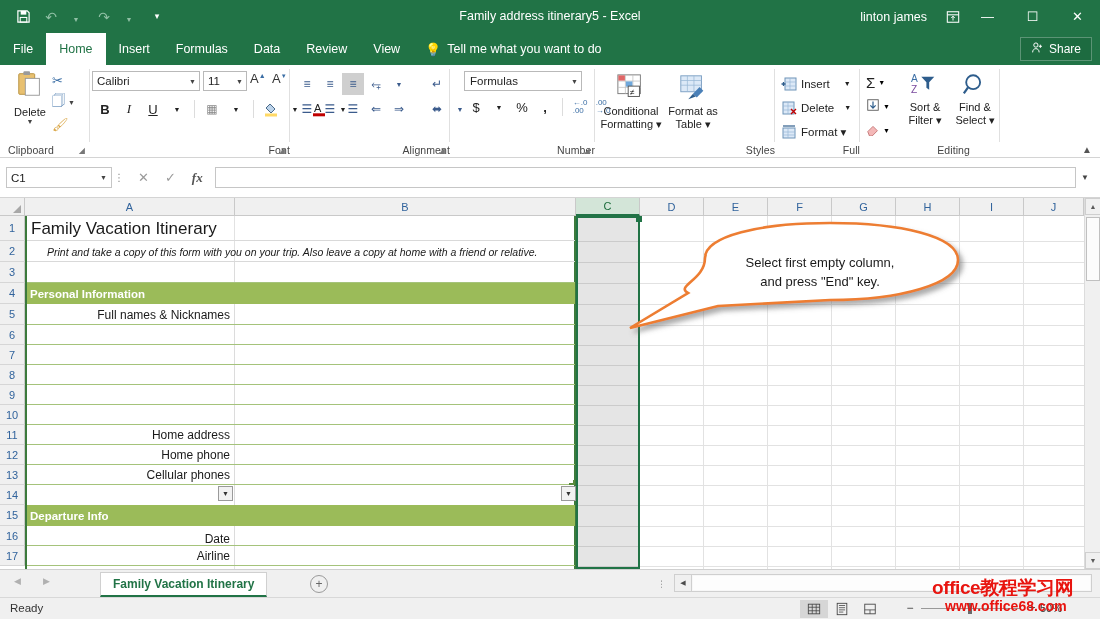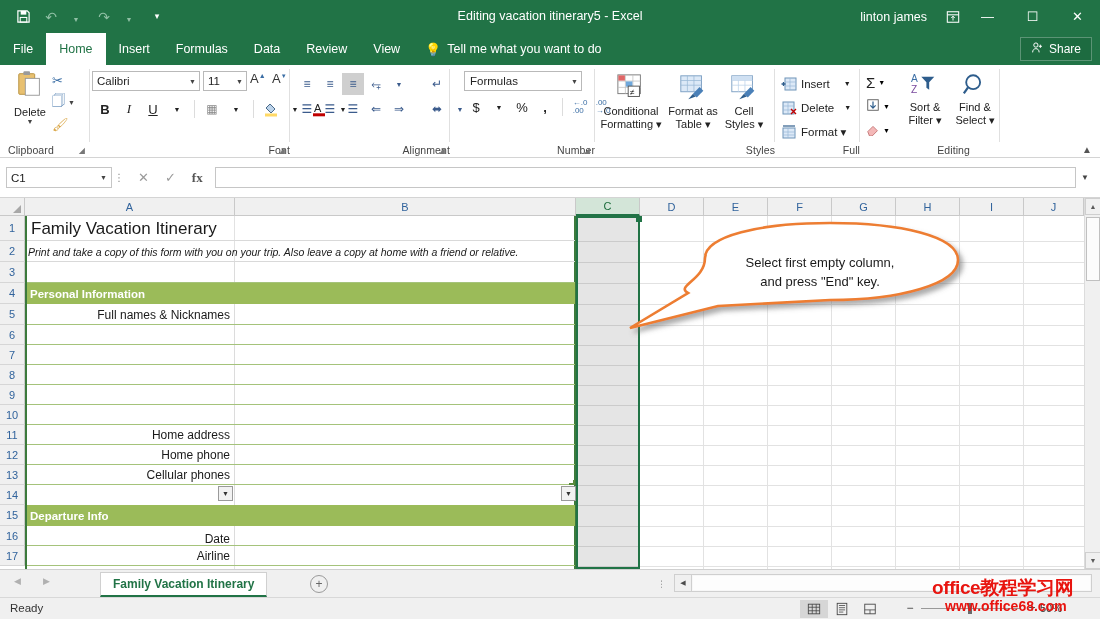--- a/index.html
+++ b/index.html
@@ -136,21 +136,21 @@
     background: #ffffff; border-bottom: 1px solid #d4d4d4;
     display: flex; align-items: center; padding: 0 6px;
   }
   .namebox {
     width: 106px; height: 21px; border: 1px solid #c6c6c6; background: #fff;
     display: flex; align-items: center; padding: 0 4px; font-size: 11.5px; color: #1a1a1a;
   }
   .fbar-grip { width: 14px; text-align: center; color: #8a8a8a; font-size: 10px; letter-spacing: 0; }
   .fbar-btns { display: flex; align-items: center; gap: 16px; padding: 0 12px; }
   .fbar-ic { font-size: 13px; color: #9a9a9a; }
-  .fbar-ic.fx { color: #555; font-family: "Liberation Serif", serif; font-weight: bold; }
+  .fbar-ic.fx { color: #555; font-style: italic; font-family: "Liberation Serif", serif; font-weight: bold; }
   .fbar-input {
     flex: 1; height: 21px; border: 1px solid #c6c6c6; background: #fff;
     display: flex; align-items: center; padding: 0 4px; font-size: 11.5px;
   }
   .fbar-expand { width: 18px; text-align: center; font-size: 8px; color: #444; }
 
   
   .gridwrap { position: absolute; left: 0; top: 198px; width: 1100px; height: 371px; background: #fff; overflow: hidden; }
   .corner {
     position: absolute; left: 0; top: 0; width: 25px; height: 18px;
@@ -249,21 +249,21 @@
             <rect x="5" y="2" width="6" height="4" fill="#fff"></rect>
             <rect x="4.5" y="9" width="7" height="5" fill="none" stroke="#fff" stroke-width="1.1"></rect>
           </svg>
       </div>
       <div class="qat-btn dim">↶</div>
       <div class="qat-btn dim qat-caret">▼</div>
       <div class="qat-btn dim">↷</div>
       <div class="qat-btn dim qat-caret">▼</div>
       <div class="qat-btn" style="font-size:9px;">▾</div>
     </div>
-    <div class="title-text">Editing vacation itinerary5 - Excel</div>
+    <div class="title-text">Family address itinerary5 - Excel</div>
     <div class="tb-right">
       <div class="user-name">linton james</div>
       <div class="tb-icon">
         <svg width="14" height="14" viewBox="0 0 16 16">
             <rect x="1.5" y="2" width="13" height="12" fill="none" stroke="#fff" stroke-width="1.2"></rect>
             <path d="M1.5 5.5h13" stroke="#fff" stroke-width="1.2"></path>
             <path d="M8 12V7.5M6 9.2L8 7l2 2.2" stroke="#fff" stroke-width="1.1" fill="none"></path>
           </svg>
       </div>
       <div class="win-btn">—</div>
@@ -431,32 +431,20 @@
         <div class="style-icon">
           <svg width="32" height="30" viewBox="0 0 34 32">
               <rect x="4" y="3" width="22" height="17" fill="#dce9f7" stroke="#7a9ec2"></rect>
               <path d="M4 8h22M4 13h22M11 3v17M18 3v17" stroke="#9ab8d6" stroke-width=".8"></path>
               <path d="M17 22l7-7 4 4-7 7z" fill="#4a80b8"></path>
               <path d="M12 28l5-6 3 3z" fill="#2e5d8c"></path>
             </svg>
         </div>
         <div class="style-lbl"><span>Format as</span><br><span>Table ▾</span></div>
       </div>
-      <div class="style-item" style="left:117px;">
-        <div class="style-icon">
-          <svg width="32" height="30" viewBox="0 0 34 32">
-              <rect x="4" y="3" width="22" height="17" fill="#fff" stroke="#7a9ec2"></rect>
-              <path d="M4 8h22M4 13h22M11 3v17M18 3v17" stroke="#bcd3ea" stroke-width=".8"></path>
-              <rect x="4.3" y="3.3" width="21.4" height="4.4" fill="#cfe0f2"></rect>
-              <path d="M17 22l7-7 4 4-7 7z" fill="#4a80b8"></path>
-              <path d="M12 28l5-6 3 3z" fill="#2e5d8c"></path>
-            </svg>
-        </div>
-        <div class="style-lbl"><span>Cell</span><br><span>Styles ▾</span></div>
-      </div>
       <div class="glabel">Styles</div>
       <div class="divider"></div>
     </div>
 
     <div class="rgroup" style="left:775px; width:85px;">
       <div class="cell-item" style="left:6px; top:7px;">
         <svg width="16" height="16" viewBox="0 0 16 16">
             <rect x="4" y="2" width="11" height="12" fill="#dce9f7" stroke="#6f94b8"></rect>
             <path d="M4 6h11M4 10h11M9 2v12" stroke="#9ab8d6" stroke-width=".7"></path>
             <path d="M0.5 8h4M2.5 6v4" stroke="#2e5d8c" stroke-width="1.3"></path>
@@ -605,21 +593,21 @@
     <div class="gline-h" style="left:576px; top:328px; width:508px;"></div>
     <div class="gline-h" style="left:576px; top:348px; width:508px;"></div>
     <div class="gline-h" style="left:576px; top:368px; width:508px;"></div>
 
     <div class="gline-v" style="left:25px;  top:18px; height:353px; background:#3c7a3c; width:2px;"></div>
     <div class="gline-v" style="left:574px; top:18px; height:353px; background:#3c7a3c; width:2px;"></div>
 
     <div class="cell title-cell" style="left:28px; top:18px; width:300px; height:25px; padding-left:3px;">Family Vacation Itinerary</div>
     <div class="gline-h" style="left:27px; top:42px; width:548px; background:#d9d9d9;"></div>
 
-    <div class="cell sub-cell" style="left:28px; top:43px; width:546px; height:21px; padding-left:0;">Print and take a copy of this form with you on your trip. Also leave a copy at home with a friend or relative.</div>
+    <div class="cell sub-cell" style="left:28px; top:43px; width:546px; height:21px; padding-left:19px;">Print and take a copy of this form with you on your trip. Also leave a copy at home with a friend or relative.</div>
     <div class="gline-h" style="left:27px; top:63px; width:548px; background:#d9d9d9;"></div>
 
     <div class="gline-v" style="left:234px; top:64px; height:21px; background:#dcdcdc;"></div>
     <div class="tbl-green-line" style="left:27px; top:84px; width:548px;"></div>
 
     <div class="tbl-band" style="left:27px; top:85px; width:548px; height:21px;"></div>
     <div class="cell hdr-cell" style="left:30px; top:85px; width:180px; height:21px;">Personal Information</div>
     <div class="filter-btn" style="left:218px; top:288px;">▼</div>
     <div class="filter-btn" style="left:561px; top:288px;">▼</div>
 

